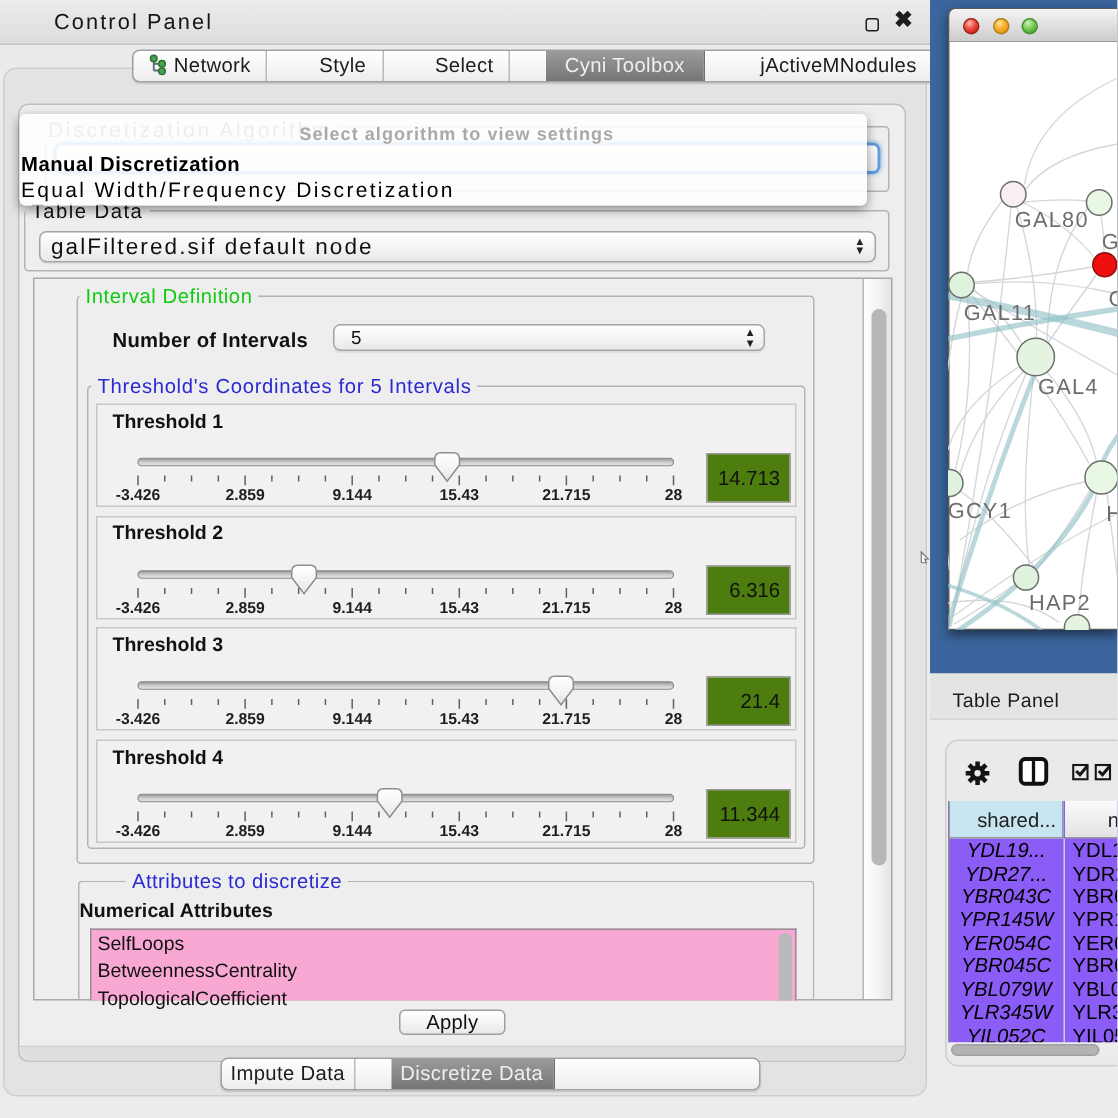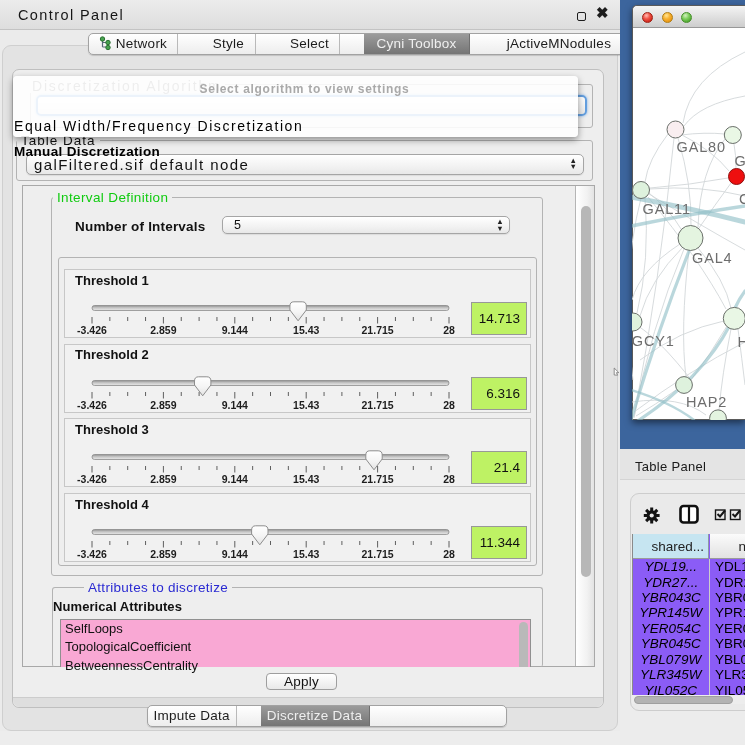--- a/index.html
+++ b/index.html
@@ -2,21 +2,21 @@
 <html><head><meta charset="utf-8"><style>
 * { margin:0; padding:0; box-sizing:border-box; }
 html,body { width:745px; height:745px; overflow:hidden;
   font-family:"Liberation Sans", sans-serif; background:#ededed; }
 .abs { position:absolute; }
 #stage { position:relative; width:745px; height:745px; overflow:hidden; }
 
 
 #titlebar { left:0; top:0; width:620px; height:30px;
   background:linear-gradient(#ececec,#dddddd); border-bottom:1px solid #c3c3c3;
-  color:#161616; font-size:14.5px; letter-spacing:1.4px; line-height:30px; padding-left:18px; }
+  color:#161616; font-size:14.5px; letter-spacing:1.4px; line-height:30px; padding-left:36px; }
 #winbody { left:0; top:30px; width:620px; height:701px; background:#ebebeb; }
 #outerbox { left:2px; top:45px; width:616px; height:686px; background:#e3e3e3;
   border:1px solid #cfcfcf; border-radius:9px; }
 #innerpanel { left:12px; top:69px; width:592px; height:639px; background:#eeeeee;
   border:1px solid #bfbfbf; border-radius:7px; }
 #innerbottom { left:13px; top:697px; width:590px; height:10px; background:#dedede;
   border-top:1px solid #cccccc; border-radius:0 0 7px 7px; }
 
 
 .seg { display:flex; height:22px; border:1px solid #a2a2a2; border-radius:5px;
@@ -37,41 +37,41 @@
 
 
 .combo { background:linear-gradient(#ffffff,#f2f2f2 60%,#e8e8e8); border:1px solid #a5a5a5;
   border-radius:5px; font-size:13px; color:#111; box-shadow:0 1px 1px rgba(0,0,0,0.08); }
 .combo .ar { position:absolute; right:4px; font-size:7.5px; line-height:6.5px; color:#222;
   text-align:center; width:10px; }
 
 
 .tbox { width:467px; height:69px; background:#f1f1f1; border:1px solid #c7c7c7; }
 .tlab { left:10px; top:2.5px; font-size:13px; font-weight:bold; color:#111; }
-.vbox { left:406px; top:32px; width:56px; height:33px; background:#bef264;
+.vbox { left:406px; top:32px; width:56px; height:33px; background:#4d7c0f;
   border:1px solid #989898; font-size:13.5px; color:#111; text-align:right;
   line-height:31px; padding-right:6px; }
 
 
 #numlist { left:60px; top:619px; width:471px; height:48px; background:#f9a8d4;
   border:1px solid #909090; border-bottom:none; font-size:13px; color:#111; }
 #numlist div { padding-left:4px; height:18.3px; line-height:18.3px; }
 
 
 #applybtn { left:266px; top:673px; width:71px; height:17px;
   background:linear-gradient(#ffffff,#e9e9e9); border:1px solid #9e9e9e; border-radius:4px;
   font-size:13.5px; letter-spacing:0.2px; color:#111; text-align:center; line-height:15px; }
 
 
 #popup { left:13px; top:76px; width:565px; height:61px; background:rgba(255,255,255,0.88);
   border-radius:4px; box-shadow:0 3px 7px rgba(0,0,0,0.4); z-index:50; }
 #popup .p1 { position:absolute; top:6px; left:9px; width:100%; text-align:center; font-size:12px;
   font-weight:bold; color:#a9a9a9; letter-spacing:0.7px; }
 #popup .p2 { position:absolute; top:27px; left:1px; font-size:13.5px; font-weight:bold; color:#000;
-  letter-spacing:0.35px; line-height:14px;margin-top:42px; }
+  letter-spacing:0.35px; line-height:14px; }
 #popup .p3 { position:absolute; top:42.5px; left:1px; font-size:14px; color:#000;
   letter-spacing:1.55px; line-height:14px; }
 
 
 #bluearea { left:620px; top:0; width:125px; height:449px; background:#3c659d; }
 #netwin { left:632px; top:5px; width:113px; height:415px; background:#ffffff;
   border:1px solid #5a5a5a; border-right:none; border-radius:5px 0 0 0;
   box-shadow:0 3px 7px rgba(0,0,0,0.5); }
 #netwin #nettitle { border-radius:5px 0 0 0; }
 #nettitle { left:0; top:0; width:112px; height:22px;
@@ -153,20 +153,21 @@
 <div class="abs" style="left:575px;top:186px;width:19px;height:480px;background:linear-gradient(90deg,#ffffff,#f2f2f2 60%,#e3e3e3);border-left:1px solid #b5b5b5;"></div>
 <div class="abs" style="left:580.5px;top:206px;width:10px;height:371px;background:#b7b7b7;border-radius:5px;"></div>
 
 <div class="abs grp" style="left:51px;top:197px;width:492px;height:379px;"></div>
 <div class="gtitle" style="left:53px;top:191px;color:#10cb10;letter-spacing:0.37px;">Interval Definition</div>
 <div class="abs blab" style="left:75px;top:218.5px;font-size:13.5px;letter-spacing:0.19px;">Number of Intervals</div>
 <div class="abs combo" style="left:222px;top:216px;width:288px;height:18px;line-height:16px;padding-left:11px;font-size:12.5px;">5
   <div class="ar" style="top:2px;">▲<br>▼</div></div>
 
 <div class="abs grp" style="left:58px;top:257px;width:479px;height:309px;"></div>
+<div class="gtitle" style="left:61px;top:251px;color:#2a2ad2;letter-spacing:0.46px;">Threshold's Coordinates for 5 Intervals</div>
 
 <div class="abs tbox" style="left:64px;top:269px;">
  <div class="abs tlab">Threshold 1</div>
  <svg class="abs" style="left:0;top:0" width="467" height="69">
         <rect x="27" y="35.5" width="357" height="5" rx="2.5" fill="url(#gtr)" stroke="#8a8a8a" stroke-width="0.8"></rect>
         <path d="M27.00 47V53.5 M44.85 47V51.0 M62.70 47V51.0 M80.55 47V51.0 M98.40 47V53.5 M116.25 47V51.0 M134.10 47V51.0 M151.95 47V51.0 M169.80 47V53.5 M187.65 47V51.0 M205.50 47V51.0 M223.35 47V51.0 M241.20 47V53.5 M259.05 47V51.0 M276.90 47V51.0 M294.75 47V51.0 M312.60 47V53.5 M330.45 47V51.0 M348.30 47V51.0 M366.15 47V51.0 M384.00 47V53.5" stroke="#5f5f5f" stroke-width="1" fill="none"></path>
         <text x="27.0" y="63.5" text-anchor="middle" font-size="10.5" font-weight="bold" fill="#1d1d1d">-3.426</text>
         <text x="98.4" y="63.5" text-anchor="middle" font-size="10.5" font-weight="bold" fill="#1d1d1d">2.859</text>
         <text x="169.8" y="63.5" text-anchor="middle" font-size="10.5" font-weight="bold" fill="#1d1d1d">9.144</text>
         <text x="241.2" y="63.5" text-anchor="middle" font-size="10.5" font-weight="bold" fill="#1d1d1d">15.43</text>
@@ -223,22 +224,22 @@
         <path d="M186.6 40 L194.8 50.8 L203.0 40 L203.0 36 Q203.0 31.8 199.0 31.8 L190.6 31.8 Q186.6 31.8 186.6 36 Z" fill="url(#gth)" stroke="#8d8d8d" stroke-width="1"></path>
       </svg>
  <div class="abs vbox">11.344</div>
 </div>
 
 <div class="abs grp" style="left:52px;top:587px;width:491px;height:80px;border-bottom:none;"></div>
 <div class="gtitle" style="left:56px;top:581px;color:#2a2ad2;letter-spacing:0.3px;margin-left:28px;">Attributes to discretize</div>
 <div class="abs blab" style="left:53px;top:599px;letter-spacing:0.08px;">Numerical Attributes</div>
 <div class="abs" id="numlist">
  <div>SelfLoops</div>
+      <div>BetweennessCentrality</div>
       <div>TopologicalCoefficient</div>
-      <div>BetweennessCentrality</div>
 </div>
 <div class="abs" style="left:519px;top:622px;width:9px;height:45px;background:#b9b9b9;border-radius:4.5px 4.5px 0 0;"></div>
 
 <div class="abs" id="innerbottom"></div>
 <div class="abs" id="applybtn">Apply</div>
 
 <div class="abs seg" id="bottabs">
  <div style="width:88.5px;">Impute Data</div>
  <div class="sel" style="width:109px;">Discretize Data</div>
  <div style="width:112px;margin-top:20px;">Infer Network</div>

